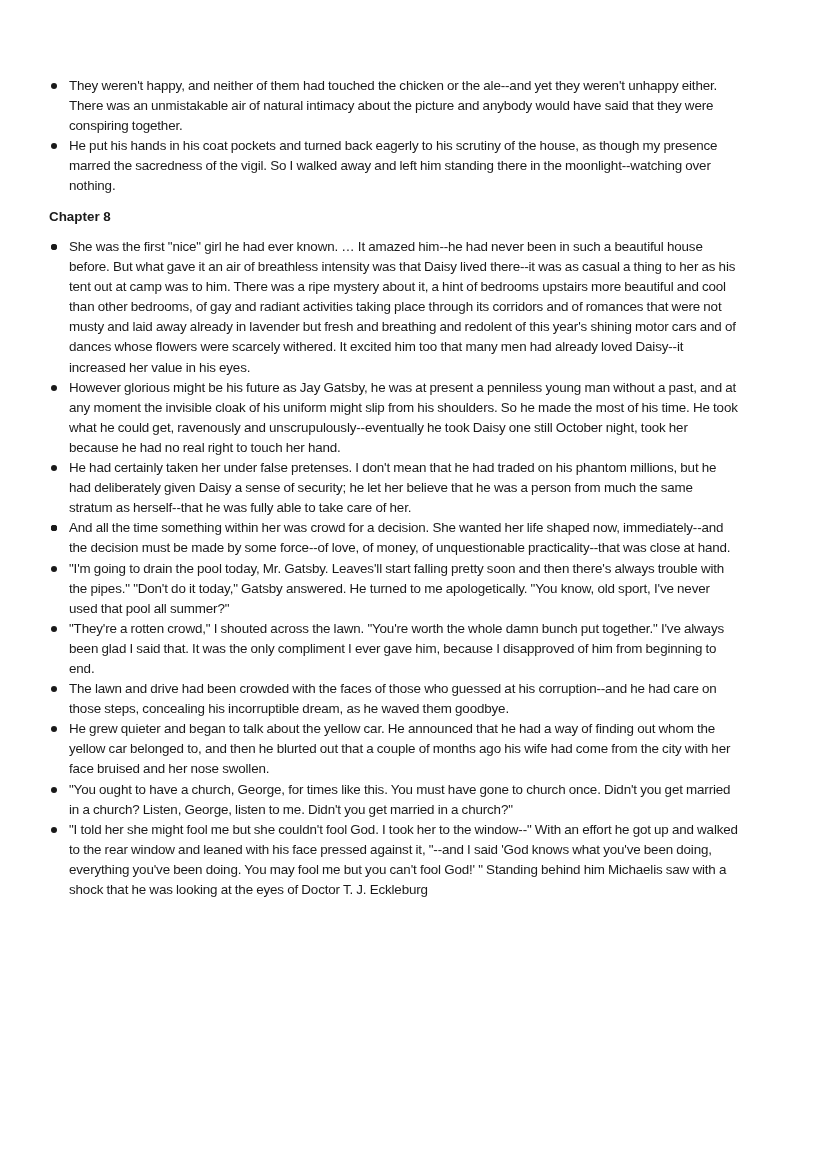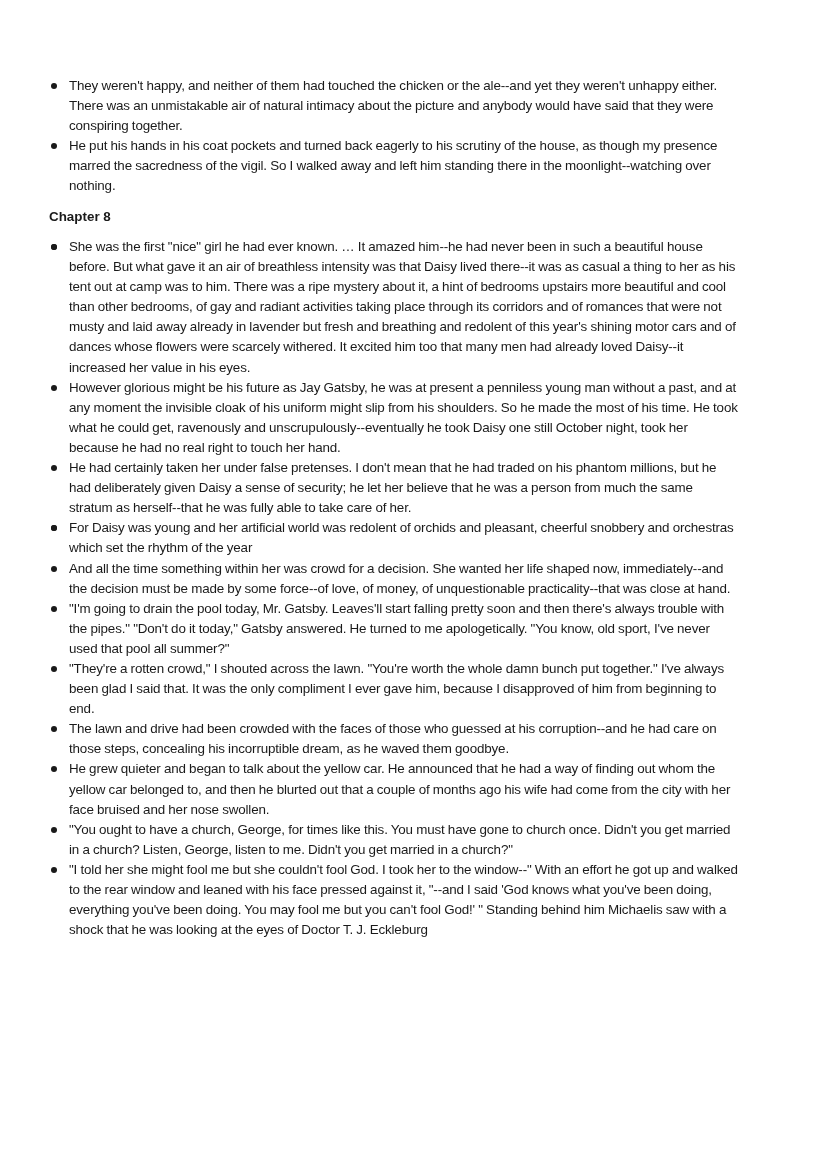--- a/index.html
+++ b/index.html
@@ -39,21 +39,21 @@
   </ul>
 
   <h3 class="heading">Chapter 8</h3>
 
   <ul class="list list2">
     <li><span class="bullet"></span></li>
     <li><span class="bullet"></span><span>She was the first "nice" girl he had ever known. … It amazed him--he had never been in such a beautiful house before. But what gave it an air of breathless intensity was that Daisy lived there--it was as casual a thing to her as his tent out at camp was to him. There was a ripe mystery about it, a hint of bedrooms upstairs more beautiful and cool than other bedrooms, of gay and radiant activities taking place through its corridors and of romances that were not musty and laid away already in lavender but fresh and breathing and redolent of this year's shining motor cars and of dances whose flowers were scarcely withered. It excited him too that many men had already loved Daisy--it increased her value in his eyes.</span></li>
     <li><span class="bullet"></span><span>However glorious might be his future as Jay Gatsby, he was at present a penniless young man without a past, and at any moment the invisible cloak of his uniform might slip from his shoulders. So he made the most of his time. He took what he could get, ravenously and unscrupulously--eventually he took Daisy one still October night, took her because he had no real right to touch her hand.</span></li>
     <li><span class="bullet"></span><span>He had certainly taken her under false pretenses. I don't mean that he had traded on his phantom millions, but he had deliberately given Daisy a sense of security; he let her believe that he was a person from much the same stratum as herself--that he was fully able to take care of her.</span></li>
     <li><span class="bullet"></span></li>
-    <li><span class="bullet"></span><span>For Daisy was young and her artificial world was redolent of orchids and pleasant, cheerful snobbery and orchestras which set the rhythm of the year</span></li>
+    <li><span class="bullet"></span></li>
     <li><span class="bullet"></span><span>And all the time something within her was crowd for a decision. She wanted her life shaped now, immediately--and the decision must be made by some force--of love, of money, of unquestionable practicality--that was close at hand.</span></li>
     <li><span class="bullet"></span><span>"I'm going to drain the pool today, Mr. Gatsby. Leaves'll start falling pretty soon and then there's always trouble with the pipes." "Don't do it today," Gatsby answered. He turned to me apologetically. "You know, old sport, I've never used that pool all summer?"</span></li>
     <li><span class="bullet"></span><span>"They're a rotten crowd," I shouted across the lawn. "You're worth the whole damn bunch put together." I've always been glad I said that. It was the only compliment I ever gave him, because I disapproved of him from beginning to end.</span></li>
     <li><span class="bullet"></span><span>The lawn and drive had been crowded with the faces of those who guessed at his corruption--and he had care on those steps, concealing his incorruptible dream, as he waved them goodbye.</span></li>
     <li><span class="bullet"></span><span>He grew quieter and began to talk about the yellow car. He announced that he had a way of finding out whom the yellow car belonged to, and then he blurted out that a couple of months ago his wife had come from the city with her face bruised and her nose swollen.</span></li>
     <li><span class="bullet"></span><span>"You ought to have a church, George, for times like this. You must have gone to church once. Didn't you get married in a church? Listen, George, listen to me. Didn't you get married in a church?"</span></li>
     <li><span class="bullet"></span><span>"I told her she might fool me but she couldn't fool God. I took her to the window--" With an effort he got up and walked to the rear window and leaned with his face pressed against it, "--and I said 'God knows what you've been doing, everything you've been doing. You may fool me but you can't fool God!' " Standing behind him Michaelis saw with a shock that he was looking at the eyes of Doctor T. J. Eckleburg</span></li>
   </ul>
 </div>
 

